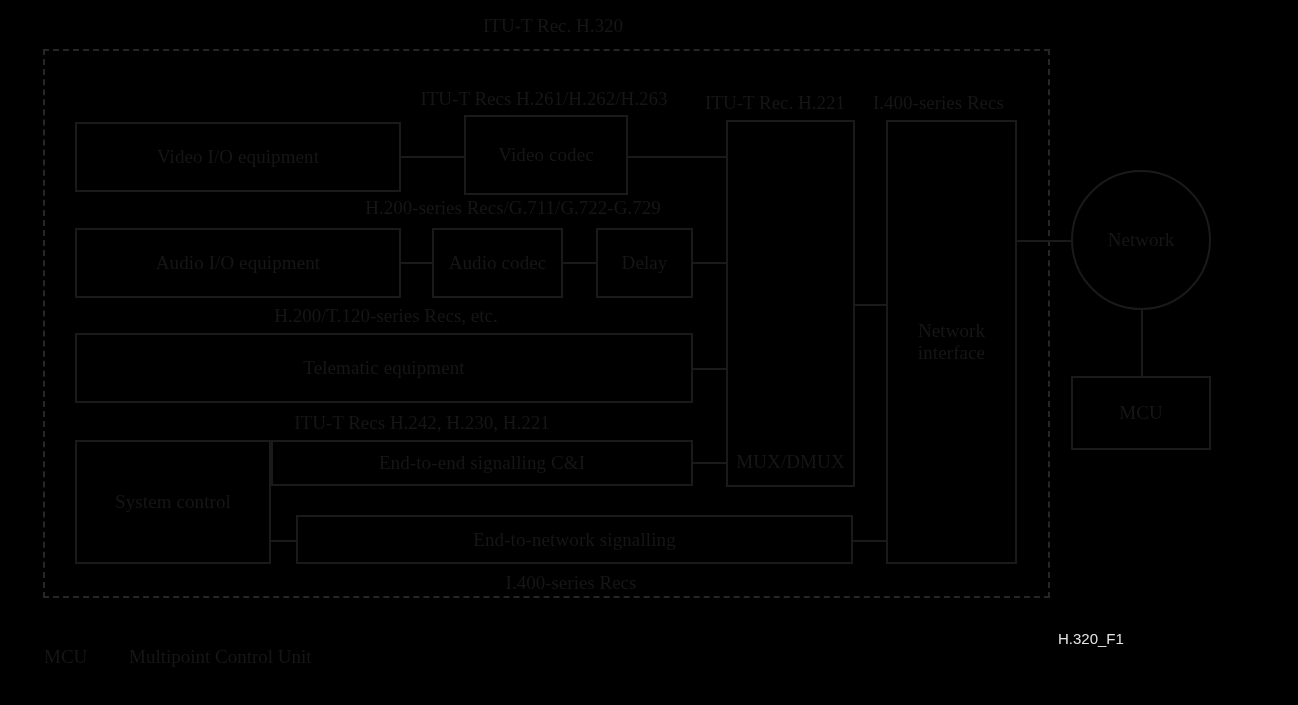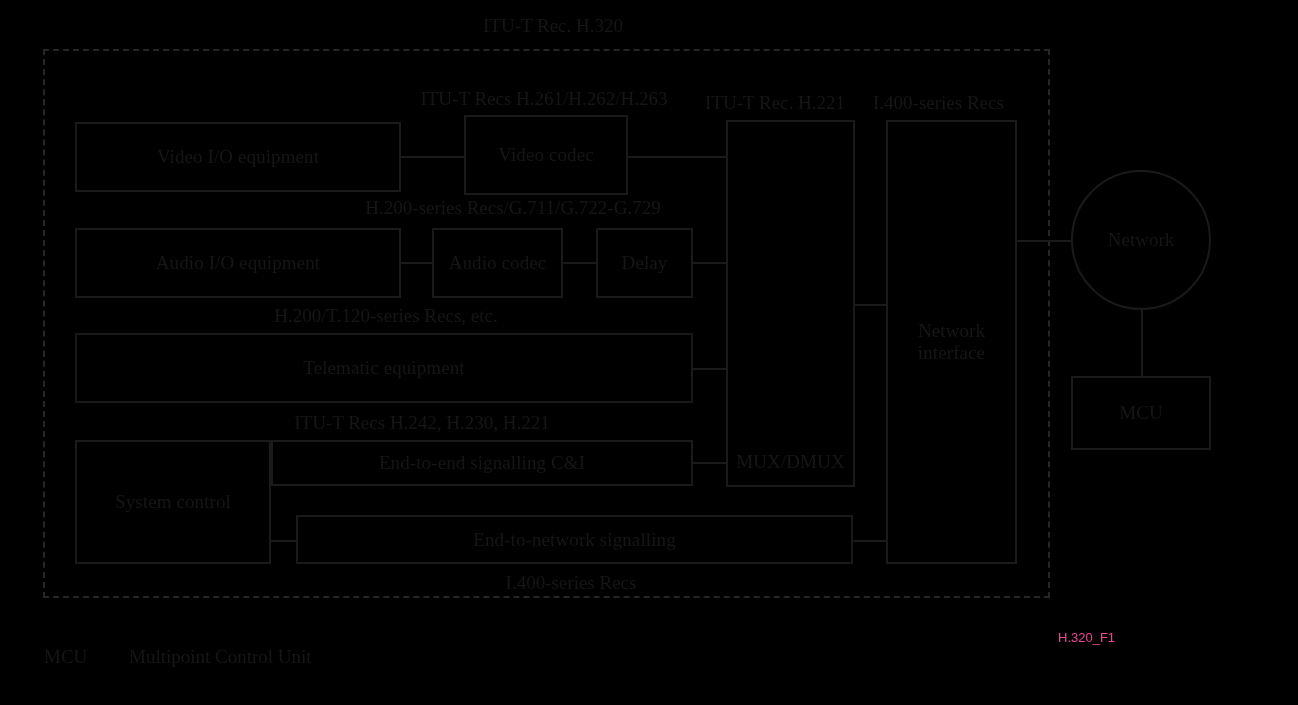--- a/index.html
+++ b/index.html
@@ -78,22 +78,22 @@
     align-items: baseline;
     font-size: 19px;
     color: #161616;
     white-space: nowrap;
   }
   .legend-abbr { width: 85px; }
   
   #figure-id {
     position: absolute;
     font-family: "Liberation Sans", "DejaVu Sans", sans-serif;
-    font-size: 13px;
-    color: #ec4899;
+    font-size: 15px;
+    color: #e5e5e5;
     white-space: nowrap;
   }
   
   .edge-dash {
     position: absolute;
     width: 0;
     border-left: 2px dashed #1a1a1a;
   }
 </style>
 </head>

